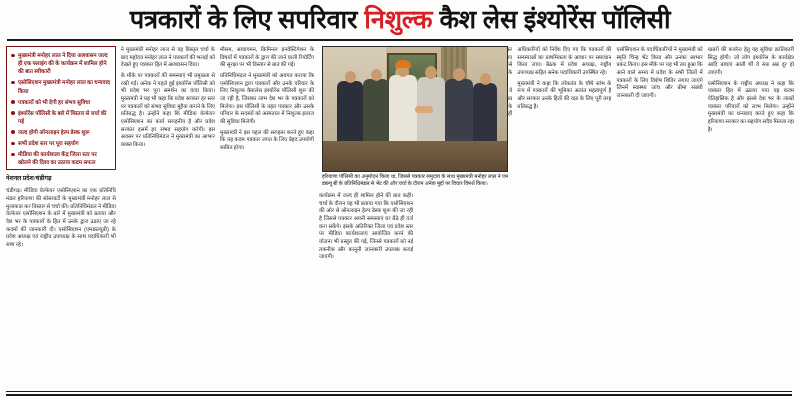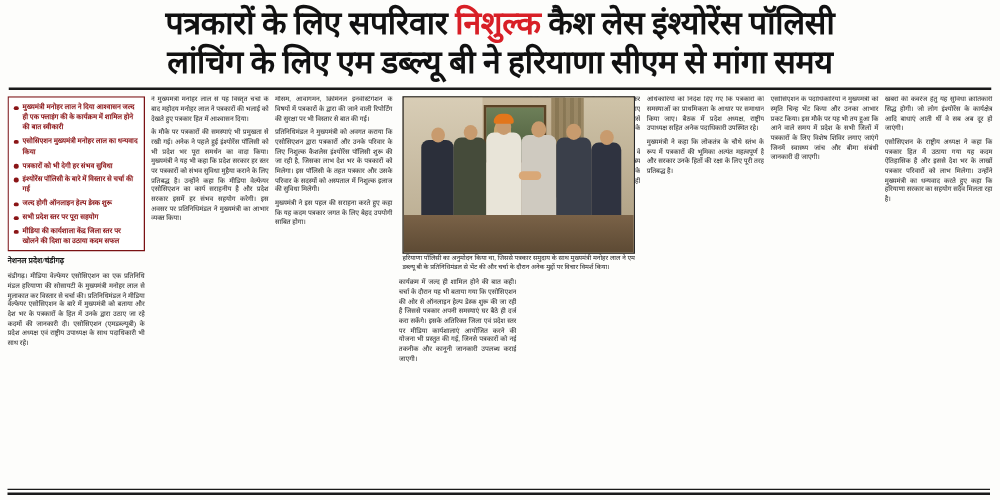--- a/index.html
+++ b/index.html
@@ -16,21 +16,21 @@
   .page {
     position: relative;
     width: 800px;
     height: 400px;
     background: #fdfdfb;
     box-sizing: border-box;
     padding: 4px 6px 0 6px;
   }
   
   .headline {
-    font-family: Liberation Serif, serif;
+    font-family: Liberation Sans, sans-serif;
     font-weight: bold;
     color: #111111;
     text-align: center;
     line-height: 1.18;
     letter-spacing: -0.2px;
   }
   .headline .line1 {
     font-size: 25.5px;
     white-space: nowrap;
   }
@@ -223,21 +223,20 @@
   .br1 { height: 1px; background: #1a1a1a; }
   .br2 { height: 2.5px; background: #1a1a1a; margin-top: 2px; }
 </style>
 </head>
 <body>
 
 <div class="page">
 
   <div class="headline">
     <div class="line1"><span>पत्रकारों के लिए सपरिवार </span><span class="hl-red">निशुल्क</span><span> कैश लेस इंश्योरेंस पॉलिसी</span></div>
-    <div class="line2">लांचिंग के लिए एम डब्ल्यू बी ने हरियाणा सीएम से मांगा समय</div>
   </div>
   <div class="hl-rule"></div>
 
   <div class="body-area">
 
     <div class="col c1">
       <div class="bullet-box">
         <ul>
           <li>मुख्यमंत्री मनोहर लाल ने दिया आश्वासन जल्द ही एक फ्लाइंग की के कार्यक्रम में शामिल होने की बात स्वीकारी</li>
           <li>एसोसिएशन मुख्यमंत्री मनोहर लाल का धन्यवाद किया</li>

